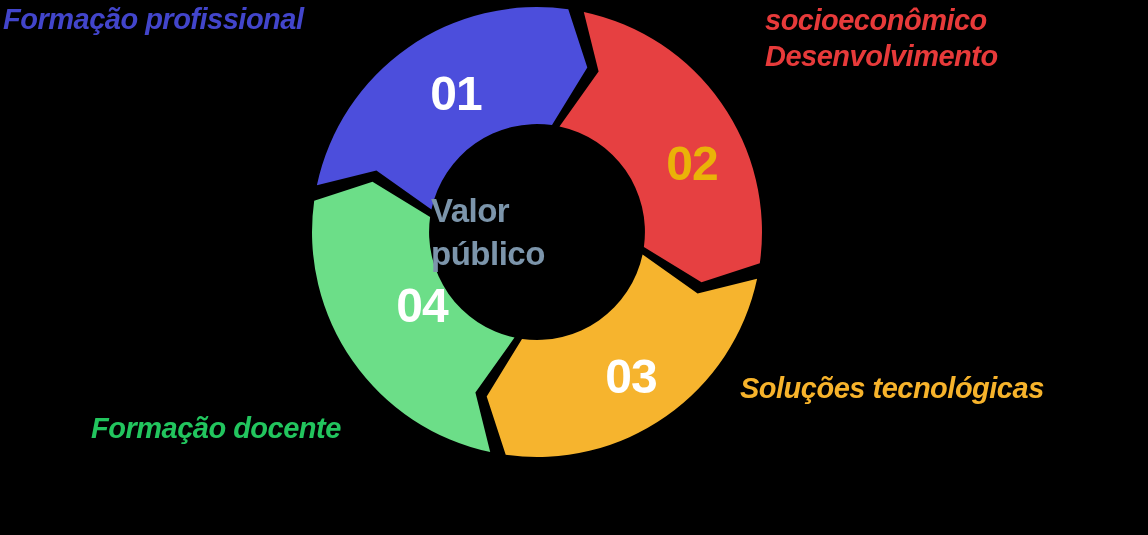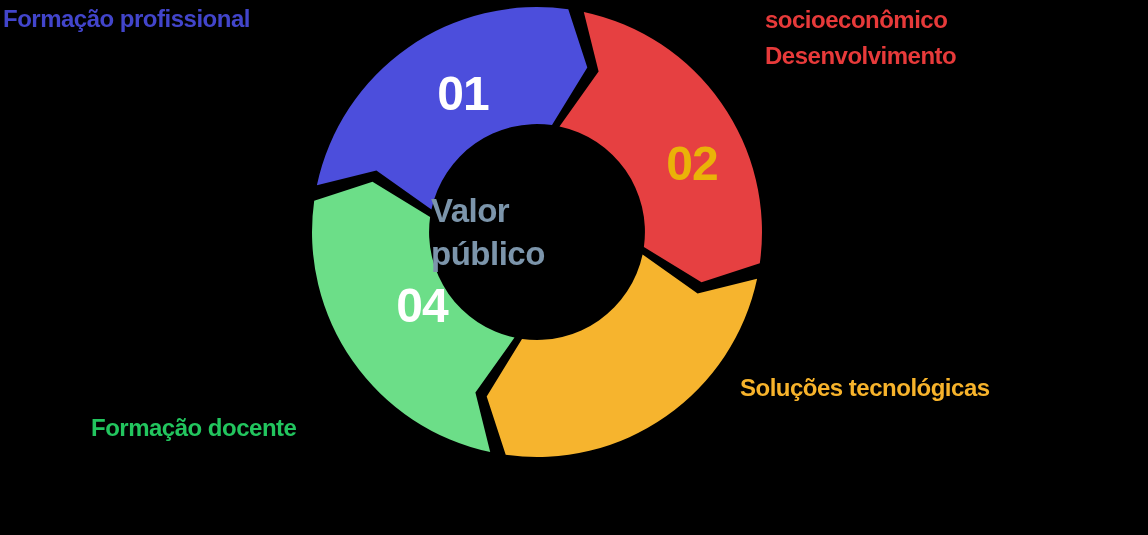--- a/index.html
+++ b/index.html
@@ -37,25 +37,26 @@
     top: 189px;
     width: 220px;
     text-align: left;
     font-size: 33px;
     font-weight: bold;
     line-height: 43px;
     letter-spacing: -0.5px;
   }
   .outer-label {
     position: absolute;
-    font-size: 24px;
+    font-size: 29px;
     font-weight: bold;
     line-height: 36px;
     letter-spacing: -0.5px;
     white-space: nowrap;
+    font-style: italic;
   }
   .label-top-left    { left: 3px;   top: 1px; }
   .label-top-right   { left: 765px; top: 2px; }
   .label-bottom-right{ left: 740px; top: 370px; }
   .label-bottom-left { left: 91px;  top: 374px; }
   .num-01 { left: 456px; top: 93px; }
   .num-02 { left: 692px; top: 163px; }
   .num-03 { left: 631px; top: 376px; }
   .num-04 { left: 386px; top: 305px; }
 </style>
@@ -66,22 +67,23 @@
 
   <svg class="ring-svg" viewBox="0 0 1148 535">
     <g id="ring-segments">
         <path d="M316.9 185.2 A225 225 0 0 1 568.3 9.2 L587.3 67.5 L552.0 125.1 A108 108 0 0 0 431.4 209.5 L376.4 170.4 Z" fill="#4C4EDC"></path>
         <path d="M583.8 11.9 A225 225 0 0 1 759.8 263.3 L701.5 282.3 L643.9 247.0 A108 108 0 0 0 559.5 126.4 L598.6 71.4 Z" fill="#E64041"></path>
         <path d="M757.1 278.8 A225 225 0 0 1 505.7 454.8 L486.7 396.5 L522.0 338.9 A108 108 0 0 0 642.6 254.5 L697.6 293.6 Z" fill="#F6B42E"></path>
         <path d="M490.2 452.1 A225 225 0 0 1 314.2 200.7 L372.5 181.7 L430.1 217.0 A108 108 0 0 0 514.5 337.6 L475.4 392.6 Z" fill="#6CDE88"></path>
       </g>
   </svg>
 
-  <div class="seg-number num-01" style="color: rgb(255, 255, 255); margin-left: 7px;">01</div>
+  <div class="seg-number num-01" style="color: rgb(255, 255, 255);">01</div>
   <div class="seg-number num-02" style="color: #eab308;">02</div>
+  <div class="seg-number num-03" style="color: rgb(255, 255, 255);">03</div>
   <div class="seg-number num-04" style="color: rgb(255, 255, 255); margin-left: 36px;">04</div>
 
   <div class="center-label" style="color: rgb(124, 149, 171);">
     <div>Valor</div>
     <div>público</div>
   </div>
 
   <div class="outer-label label-top-left" style="color: rgb(66, 69, 203);">Formação profissional</div>
 
   <div class="outer-label label-top-right" style="color: rgb(231, 58, 58);">

